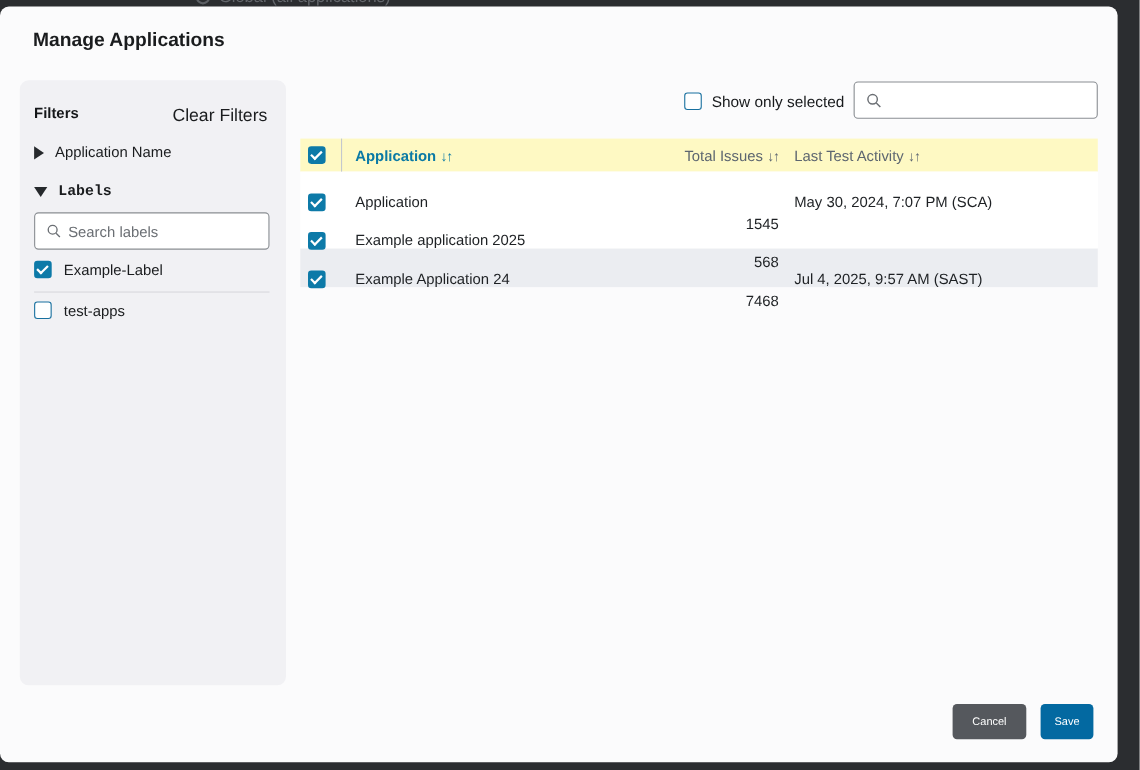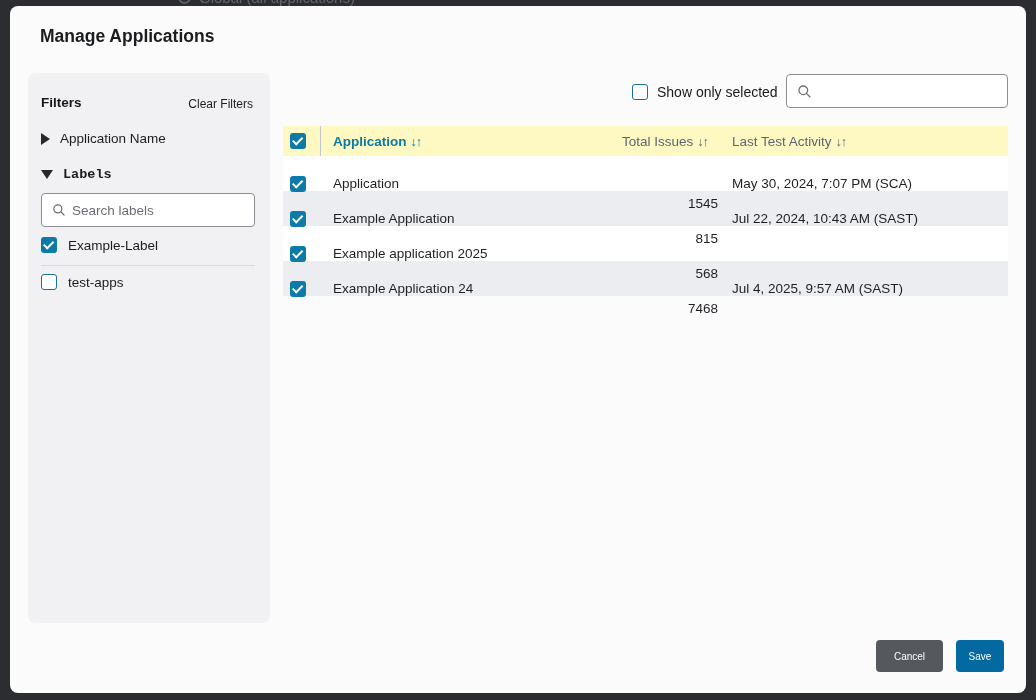--- a/index.html
+++ b/index.html
@@ -21,41 +21,41 @@
     display: flex; align-items: center; gap: 8px;
     transform: translateY(-11px);
     font-size: 15px; white-space: nowrap;
   }
   .peek-radio {
     width: 13px; height: 13px; border: 2px solid #5c5f64; border-radius: 50%;
     flex: 0 0 auto;
   }
 
   .modal {
-    position: absolute; left: 10px; top: 6px; width: 1016px; height: 687px;
+    position: absolute; left: 0; top: 6px; width: 1016px; height: 687px;
     background: #fbfbfc; border-radius: 8px; z-index: 2;
   }
 
   .modal-title {
     position: absolute; left: 30px; top: 20px;
     font-size: 17.5px; font-weight: 700; color: #1a1c1e;
   }
 
   
   .filter-panel {
     position: absolute; left: 18px; top: 67px; width: 242px; height: 550px;
     background: #f1f1f4; border-radius: 8px;
   }
   .filters-heading {
     position: absolute; left: 13px; top: 22px;
     font-size: 13.5px; font-weight: 700; color: #151719;
   }
   .clear-filters {
     position: absolute; right: 17px; top: 24px;
-    font-size: 12px; color: #1a1c1e; background: none; border: none;
+    font-size: 16px; color: #1a1c1e; background: none; border: none;
     font-family: inherit; cursor: pointer;
   }
   .filter-section {
     position: absolute; left: 13px; display: flex; align-items: center; gap: 10px;
     font-size: 13.5px; color: #1a1c1e; cursor: pointer;
   }
   .filter-section.collapsed { top: 58px; }
   .filter-section.expanded  { top: 94px; font-weight: 700; font-family: Liberation Mono, monospace; }
   .tri { width: 0; height: 0; display: inline-block; }
   .tri-right { border-top: 6px solid transparent; border-bottom: 6px solid transparent; border-left: 9px solid #26292c; }
@@ -112,21 +112,21 @@
     display: grid; grid-template-columns: 38px 301px 110px 276px; align-items: center;
   }
   .thead { height: 30px; background: #fef9c3; color: #5d6670; }
   .trow { height: 35px; background: #ffffff; color: #1e2124; }
   .trow.alt { background: #ebedf1; }
   .cell-check { display: flex; align-items: center; padding-left: 7px; height: 100%; }
   .thead .cell-check { border-right: 1px solid #c4c8ce; }
   .cell-name { padding-left: 12px; }
   .cell-issues { text-align: right; padding-right: 14px; margin-top: 40px; }
   .col-app { color: #0b7aa5; font-weight: 700; padding-left: 12px; }
-  .col-issues { text-align: left; padding-right: 14px; }
+  .col-issues { text-align: right; padding-right: 14px; }
   .sort-icon { font-size: 12.5px; letter-spacing: -1px; margin-left: 4px; font-weight: 400; }
   .col-app .sort-icon { color: #0b7aa5; font-weight: 700; }
 
   
   .btn {
     position: absolute; top: 634px; height: 32px; border: none; border-radius: 4px;
     font-family: inherit; font-size: 10px; color: #ffffff; cursor: pointer;
   }
   .btn-cancel { right: 83px; width: 67px; background: #55585d; }
   .btn-save  { right: 22px; width: 48px; background: #0369a1; }
@@ -211,28 +211,20 @@
 
     <div class="trow">
       <div class="cell-check">
         <span class="cb checked"></span>
       </div>
       <div class="cell-name">Application</div>
       <div class="cell-issues">1545</div>
       <div class="cell-activity">May 30, 2024, 7:07 PM (SCA)</div>
     </div>
 
-    <div class="trow alt">
-      <div class="cell-check">
-        <span class="cb checked"></span>
-      </div>
-      <div class="cell-name">Example Application</div>
-      <div class="cell-issues">815</div>
-      <div class="cell-activity">Jul 22, 2024, 10:43 AM (SAST)</div>
-    </div>
 
     <div class="trow">
       <div class="cell-check">
         <span class="cb checked"></span>
       </div>
       <div class="cell-name">Example application 2025</div>
       <div class="cell-issues">568</div>
     </div>
 
     <div class="trow alt">

